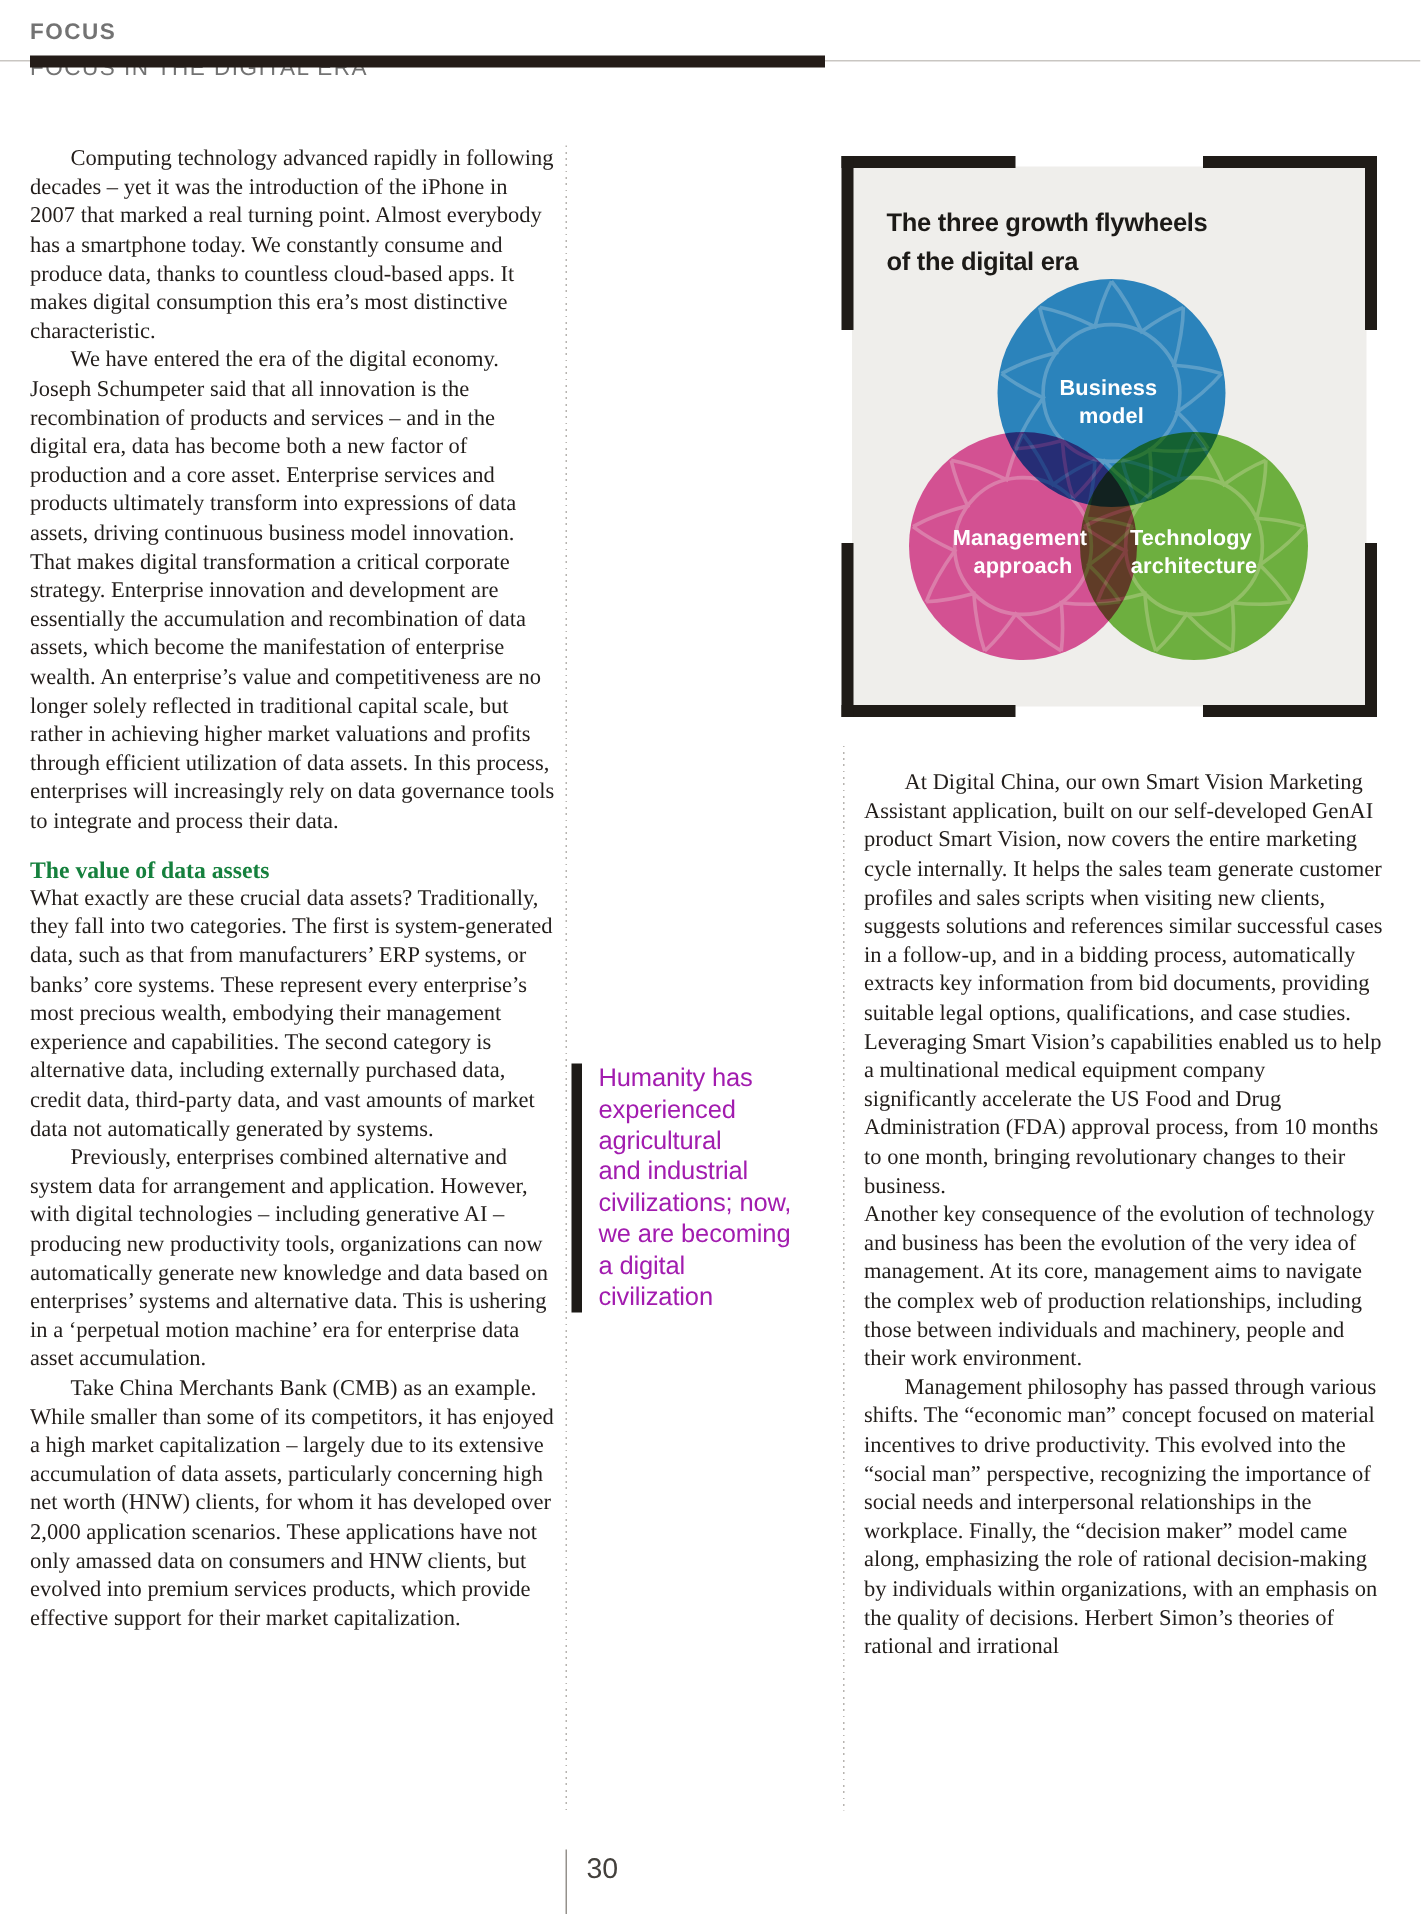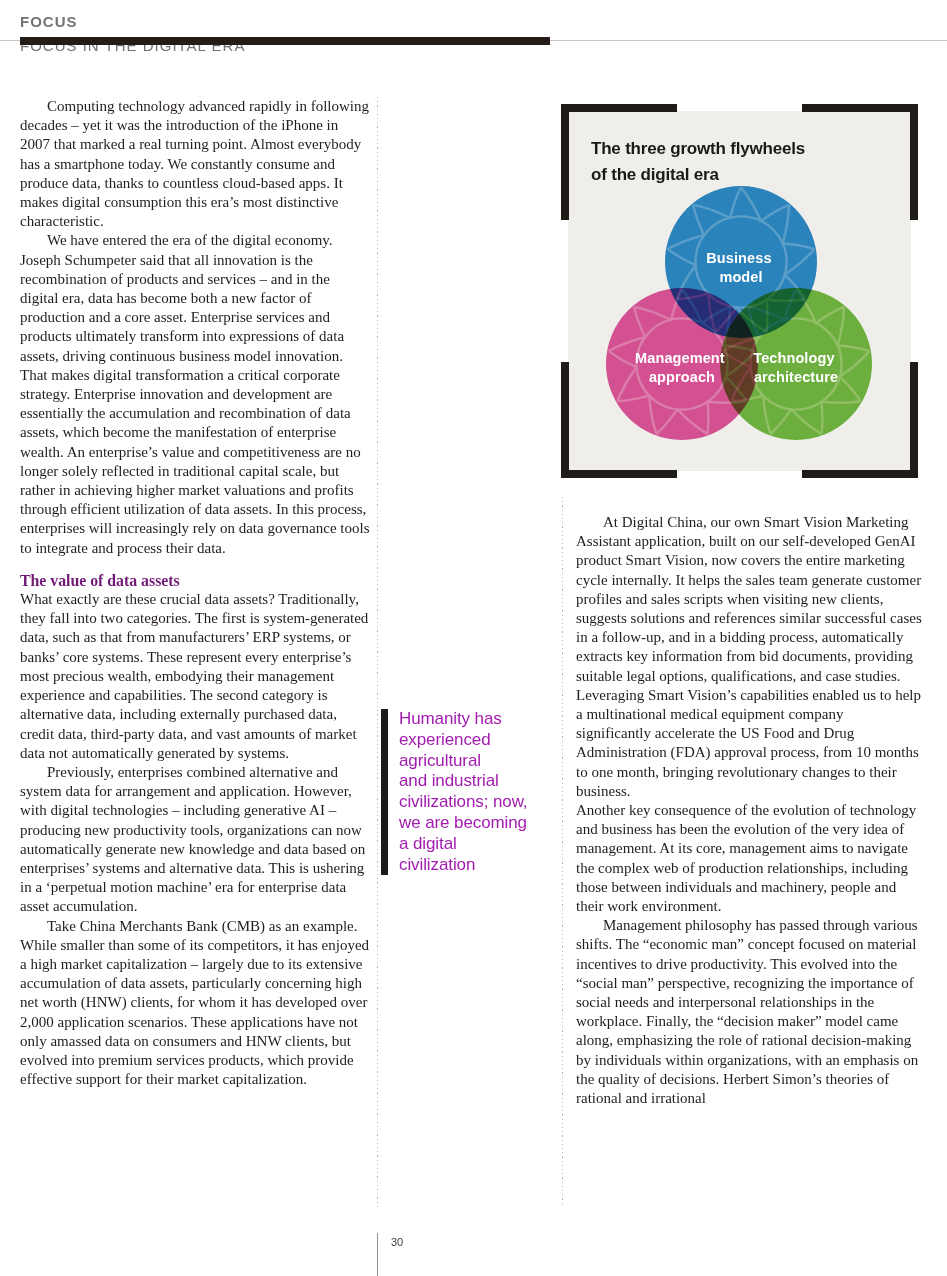--- a/index.html
+++ b/index.html
@@ -11,21 +11,21 @@
   .masthead{position:absolute;left:20px;top:13px;display:flex;gap:7px;
     font-family:"Liberation Sans", sans-serif;font-size:15px;letter-spacing:1px;color:#737373;flex-direction:column;}
   .masthead .kicker{font-weight:800;}
   .masthead .title{font-weight:400;}
   .rule-thin{position:absolute;left:0;top:40px;width:947px;height:1px;background:#c9c6c2;}
   .rule-thick{position:absolute;left:20px;top:37px;width:530px;height:8px;background:#241c18;}
   
   .col{position:absolute;font-size:15px;line-height:19.2px;text-align:left;}
   .col p{margin:0;}
   .col p.indent{text-indent:27px;}
-  .col h3{font-size:15.8px;line-height:19.2px;font-weight:bold;margin:13px 0 0 0;color:#701a75;}
+  .col h3{font-size:15.8px;line-height:19.2px;font-weight:bold;margin:13px 0 0 0;color:#15803d;}
   .col-left{left:20px;top:97px;width:350px;}
   .col-right{left:576px;top:497px;width:346px;margin-top:16px;}
   .vdots{position:absolute;width:1px;
     background:repeating-linear-gradient(to bottom,#b7b4b0 0 1.2px,transparent 1.2px 4.2px);}
   .vdots.d1{left:377px;top:97px;height:1112px;}
   .vdots.d2{left:562px;top:497px;height:710px;}
   
   .pullquote{position:absolute;left:381px;top:709px;display:flex;gap:11px;}
   .pullquote .qbar{width:7px;background:#1d1a17;flex:0 0 7px;}
   .pullquote .qtext{width:170px;font-family:"Liberation Sans", sans-serif;font-weight:normal;
@@ -41,21 +41,21 @@
   .fig-title{position:absolute;left:30px;top:32px;font-family:"Liberation Sans", sans-serif;
     font-weight:bold;font-size:17px;line-height:26px;color:#1c1a17;white-space:pre-line;letter-spacing:-0.2px;}
   svg.venn{position:absolute;left:7px;top:7px;}
   svg.venn .vgroup{mix-blend-mode:multiply;}
   svg.venn .pattern{fill:none;stroke-width:2.4;opacity:0.85;}
   svg.venn text{font-family:"Liberation Sans", sans-serif;font-weight:bold;font-size:14.5px;
     text-anchor:middle;letter-spacing:0.1px;}
   
   .folio-line{position:absolute;left:377px;top:1233px;width:1px;height:43px;background:#95918c;}
   .folio{position:absolute;left:391px;top:1236px;font-family:"Liberation Sans", sans-serif;
-    font-size:11px;color:#43403c;}
+    font-size:19px;color:#43403c;}
 </style>
 </head>
 <body>
 
 <div class="masthead">
   <span class="kicker">FOCUS</span>
   <span class="title">FOCUS IN THE DIGITAL ERA</span>
 </div>
 <div class="rule-thin"></div>
 <div class="rule-thick"></div>

